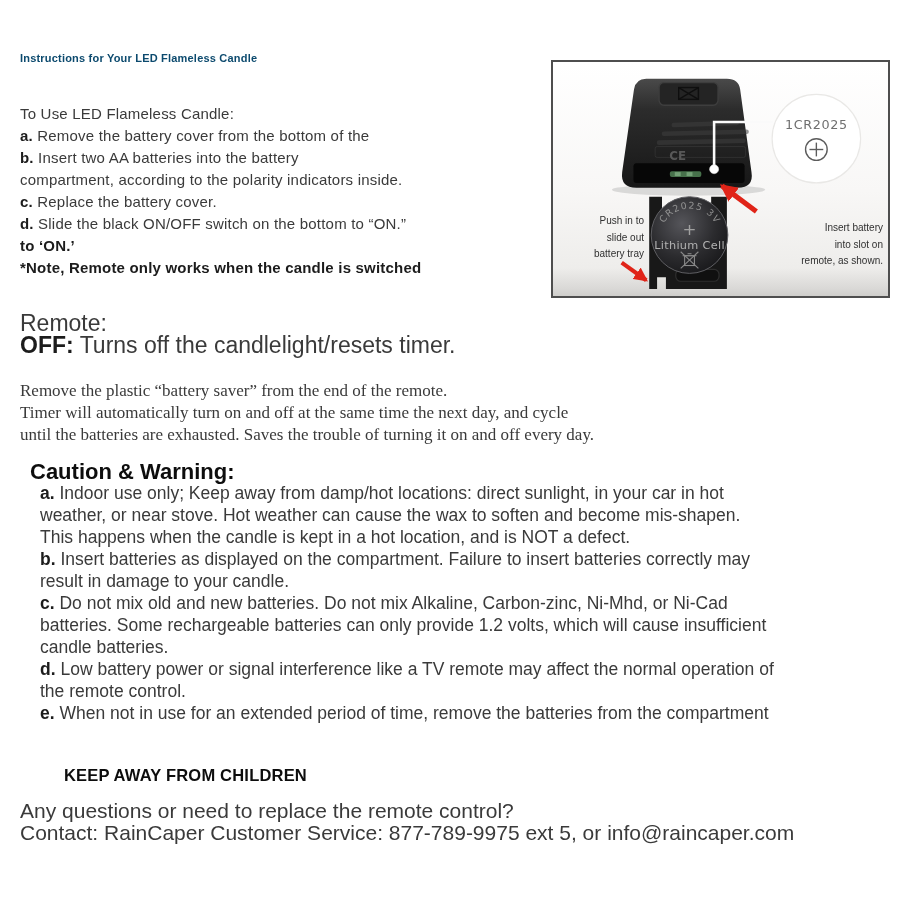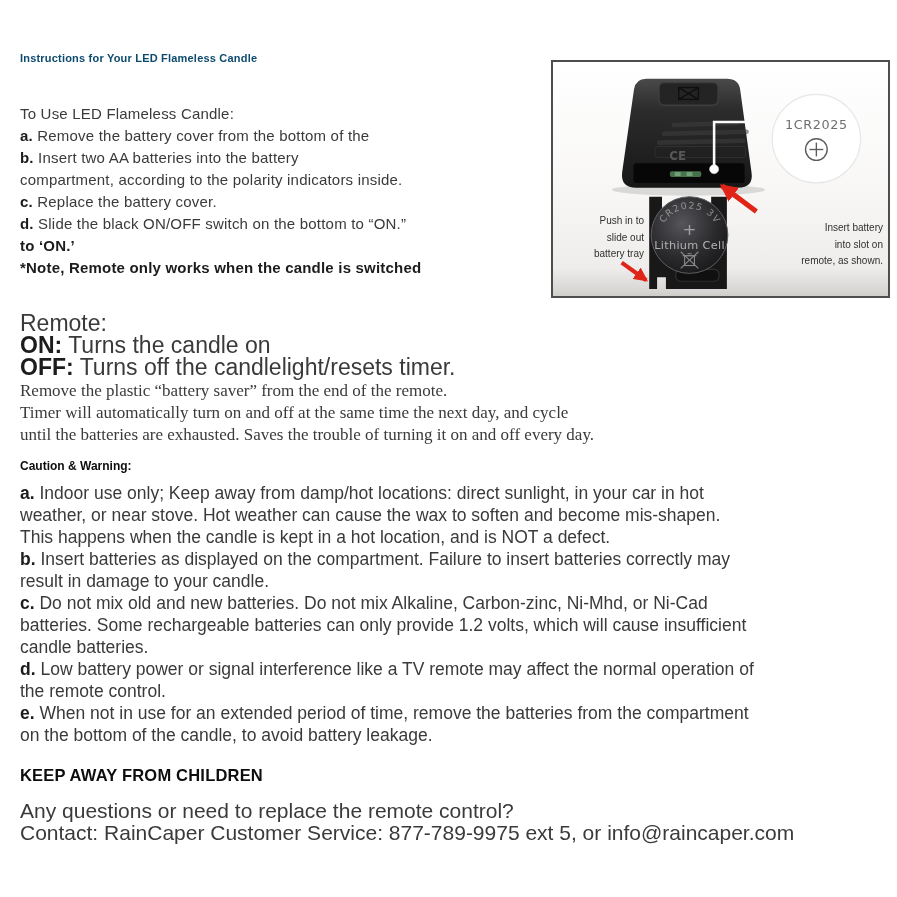--- a/index.html
+++ b/index.html
@@ -7,23 +7,23 @@
     width:897px;height:897px;background:#ffffff;position:relative;overflow:hidden;
     font-family:"Liberation Sans", sans-serif;color:#3a3a3a;
   }
   .tb{position:absolute;left:20px;}
   .tline{white-space:nowrap;}
   b{color:#1c1c1c;}
   .doc-title{top:52px;font-size:11px;font-weight:bold;color:#0c4a6e;letter-spacing:.2px;}
   .sec-use{top:103px;font-size:15px;line-height:22px;letter-spacing:.2px;}
   .sec-remote{top:312px;font-size:23px;line-height:22px;}
   .sec-timer{top:380px;font-size:17px;line-height:22px;font-family:Liberation Serif, serif;}
-  .caution-head{top:459px;font-size:12px;font-weight:bold;color:#0d0d0d;}
-  .sec-caution{top:482px;font-size:17.5px;line-height:22px;}
-  .children-head{top:766px;font-size:16.5px;font-weight:bold;color:#0d0d0d;letter-spacing:.2px;}
+  .caution-head{top:459px;font-size:22px;font-weight:bold;color:#0d0d0d;margin-left:10px;}
+  .sec-caution{top:482px;font-size:17.5px;line-height:22px;margin-left:20px;}
+  .children-head{top:766px;font-size:16.5px;font-weight:bold;color:#0d0d0d;letter-spacing:.2px;margin-left:44px;}
   .sec-contact{top:800px;font-size:21px;line-height:22px;}
 
   
   .figure{
     position:absolute;left:551px;top:60px;width:339px;height:238px;box-sizing:border-box;
     border:2px solid #4e4e4e;
     background:linear-gradient(180deg,#ffffff 0%,#f8f7f6 55%,#eeedeb 88%,#d9d8d6 97%,#cfcecb 100%);
   }
   .figure svg{position:absolute;left:0;top:0;width:100%;height:100%;display:block;}
   .fig-label{position:absolute;font-size:10px;line-height:16.5px;color:#303030;}
@@ -41,21 +41,20 @@
     <div class="tline"><b>b.</b> <span>Insert two AA batteries into the battery</span></div>
     <div class="tline"><span>compartment, according to the polarity indicators inside.</span></div>
     <div class="tline"><b>c.</b> <span>Replace the battery cover.</span></div>
     <div class="tline"><b>d.</b> <span>Slide the black ON/OFF switch on the bottom to “ON.”</span></div>
     <div class="tline"><b>to ‘ON.’</b></div>
     <div class="tline"><b>*Note, Remote only works when the candle is switched</b></div>
   </div>
 
 <div class="tb sec-remote">
     <div class="tline"><span>Remote:</span></div>
-    <div class="tline"><b>ON:</b> <span>Turns the candle on</span></div>
     <div class="tline"><b>OFF:</b> <span>Turns off the candlelight/resets timer.</span></div>
   </div>
 
 <div class="tb sec-timer">
     <div class="tline"><span>Remove the plastic “battery saver” from the end of the remote.</span></div>
     <div class="tline"><span>Timer will automatically turn on and off at the same time the next day, and cycle</span></div>
     <div class="tline"><span>until the batteries are exhausted. Saves the trouble of turning it on and off every day.</span></div>
   </div>
 
 <div class="tb caution-head">Caution &amp; Warning:</div>
@@ -65,21 +64,20 @@
     <div class="tline"><span>weather, or near stove. Hot weather can cause the wax to soften and become mis-shapen.</span></div>
     <div class="tline"><span>This happens when the candle is kept in a hot location, and is NOT a defect.</span></div>
     <div class="tline"><b>b.</b> <span>Insert batteries as displayed on the compartment. Failure to insert batteries correctly may</span></div>
     <div class="tline"><span>result in damage to your candle.</span></div>
     <div class="tline"><b>c.</b> <span>Do not mix old and new batteries. Do not mix Alkaline, Carbon-zinc, Ni-Mhd, or Ni-Cad</span></div>
     <div class="tline"><span>batteries. Some rechargeable batteries can only provide 1.2 volts, which will cause insufficient</span></div>
     <div class="tline"><span>candle batteries.</span></div>
     <div class="tline"><b>d.</b> <span>Low battery power or signal interference like a TV remote may affect the normal operation of</span></div>
     <div class="tline"><span>the remote control.</span></div>
     <div class="tline"><b>e.</b> <span>When not in use for an extended period of time, remove the batteries from the compartment</span></div>
-    <div class="tline"><span>on the bottom of the candle, to avoid battery leakage.</span></div>
   </div>
 
 <div class="tb children-head">KEEP AWAY FROM CHILDREN</div>
 
 <div class="tb sec-contact">
     <div class="tline"><span>Any questions or need to replace the remote control?</span></div>
     <div class="tline"><span>Contact: RainCaper Customer Service: 877-789-9975 ext 5, or info@raincaper.com</span></div>
   </div>
 
 <div class="figure">

